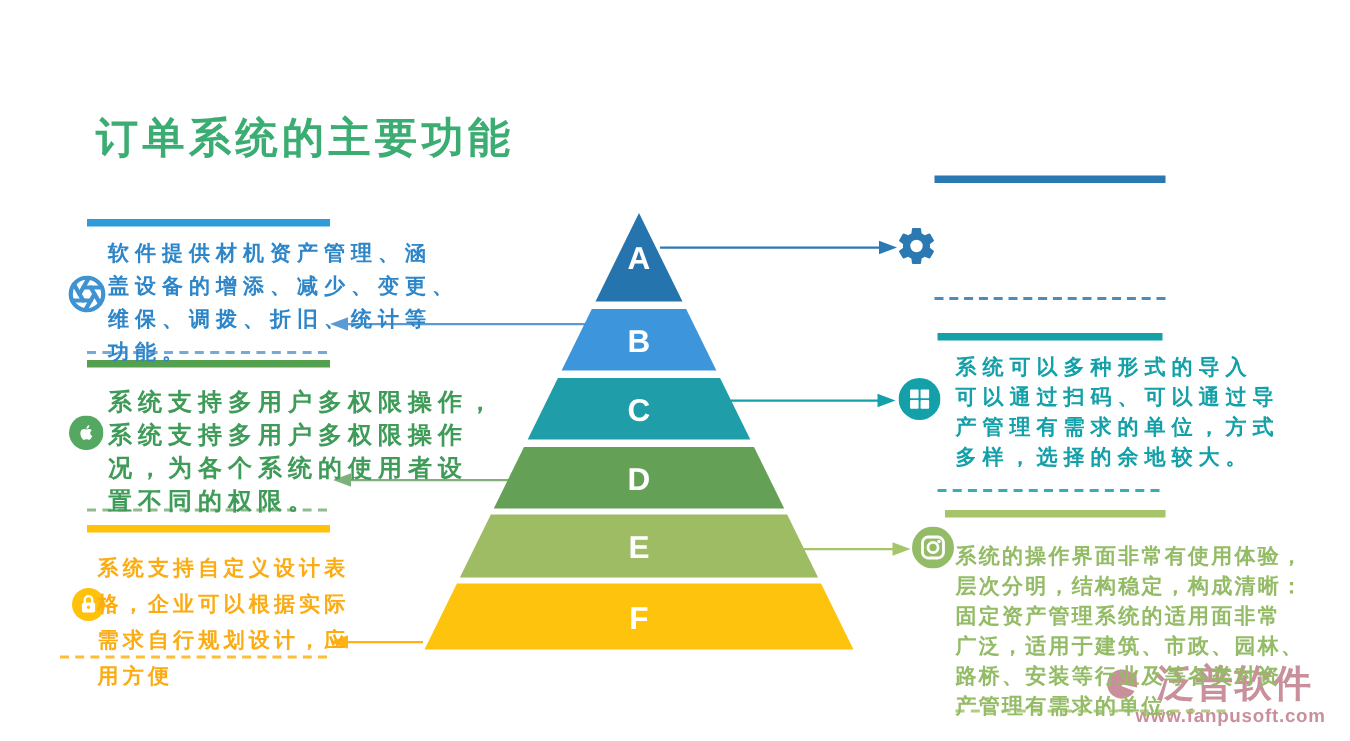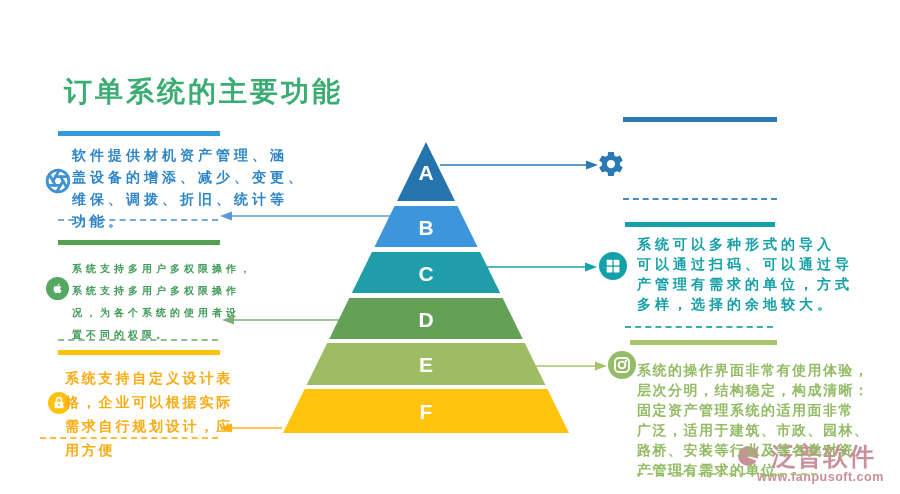--- a/index.html
+++ b/index.html
@@ -48,21 +48,21 @@
       <polygon points="79.34020618556701,160 232.659793814433,160 252.80756013745705,201 59.192439862542955,201" fill="#64A055"></polygon>
       <text x="156" y="188.5" text-anchor="middle" fill="#fff" font-size="21" font-weight="bold">D</text>
       <polygon points="57.22680412371135,205 254.77319587628864,205 275.41237113402065,247 36.58762886597938,247" fill="#9DBC64"></polygon>
       <text x="156" y="234" text-anchor="middle" fill="#fff" font-size="21" font-weight="bold">E</text>
       <polygon points="34.621993127147775,251 277.3780068728522,251 299,295 13,295" fill="#FEC40D"></polygon>
       <text x="156" y="281" text-anchor="middle" fill="#fff" font-size="21" font-weight="bold">F</text>
     </svg>
 
   <h1 class="title" style="color: rgb(60, 173, 114);">订单系统的主要功能</h1>
 
-  <div class="tblock" style="left: 58px; top: 131px; width: 260px; --bar: #2F9BD8; --text: #2E86C8; --icon: #3F93D2; --dash: #5B9BD5;">
+  <div class="tblock" style="left: 58px; top: 146px; width: 260px; font-family: Liberation Serif, serif; --bar: #2F9BD8; --text: #2E86C8; --icon: #3F93D2; --dash: #5B9BD5;">
     <div class="bar" style="width:162px;"></div>
     <span class="badge" style="left:-13px;top:37px;">
       <svg width="26" height="26" viewBox="0 0 24 24" fill="none" stroke="currentColor" stroke-width="2.6" stroke-linecap="round">
         <circle cx="12" cy="12" r="10"></circle>
         <line x1="14.31" y1="8" x2="20.05" y2="17.94"></line>
           <line x1="9.69" y1="8" x2="21.17" y2="8"></line>
         <line x1="7.38" y1="12" x2="13.12" y2="2.06"></line>
           <line x1="9.69" y1="16" x2="3.95" y2="6.06"></line>
         <line x1="14.31" y1="16" x2="2.83" y2="16"></line>
           <line x1="16.62" y1="12" x2="10.88" y2="21.94"></line>
@@ -80,21 +80,21 @@
   <div class="tblock" style="left: 58px; top: 240px; width: 260px; --bar: #55A04E; --text: #3F9B58; --icon: #55A862; --dash: #7FB07A;">
     <div class="bar" style="width:162px;"></div>
     <span class="badge" style="left:-12px;top:37px;">
       <svg width="23" height="23" viewBox="0 0 24 24">
         <circle cx="12" cy="12" r="12" fill="currentColor"></circle>
         <g transform="translate(4.6,4.3) scale(0.62)">
           <path fill="#fff" d="M16.4 12.9c0-2.1 1.7-3.1 1.8-3.2-1-1.4-2.5-1.6-3-1.6-1.3-.1-2.5.8-3.1.8-.6 0-1.6-.8-2.7-.7-1.4 0-2.7.8-3.4 2-1.4 2.5-.4 6.2 1 8.2.7 1 1.5 2.1 2.6 2 1 0 1.4-.7 2.7-.7s1.6.7 2.7.7c1.1 0 1.8-1 2.5-2 .8-1.2 1.1-2.3 1.1-2.4 0 0-2.2-.9-2.2-3.1zM14.5 6.7c.6-.7 1-1.7.9-2.7-.9 0-1.9.6-2.5 1.3-.5.6-1 1.6-.9 2.6 1 .1 2-.5 2.5-1.2z"></path>
         </g>
       </svg>
     </span>
-    <div class="lines" style="margin:13px 0 0 14px;font-size:10px;letter-spacing:4px;line-height:22px;">
+    <div class="lines" style="margin:13px 0 0 14px;font-size:16px;letter-spacing:4px;line-height:22px;">
       <div>系统支持多用户多权限操作，</div>
       <div>系统支持多用户多权限操作</div>
       <div>况，为各个系统的使用者设</div>
       <div>置不同的权限。</div>
     </div>
     <div class="dash" style="left:0;top:99px;width:160px;"></div>
   </div>
 
   <div class="tblock" style="left: 58px; top: 350px; width: 230px; --bar: #FFC10A; --text: #FBAC12; --icon: #FFC10A; --dash: #FFB212;">
     <div class="bar" style="width:162px;"></div>

